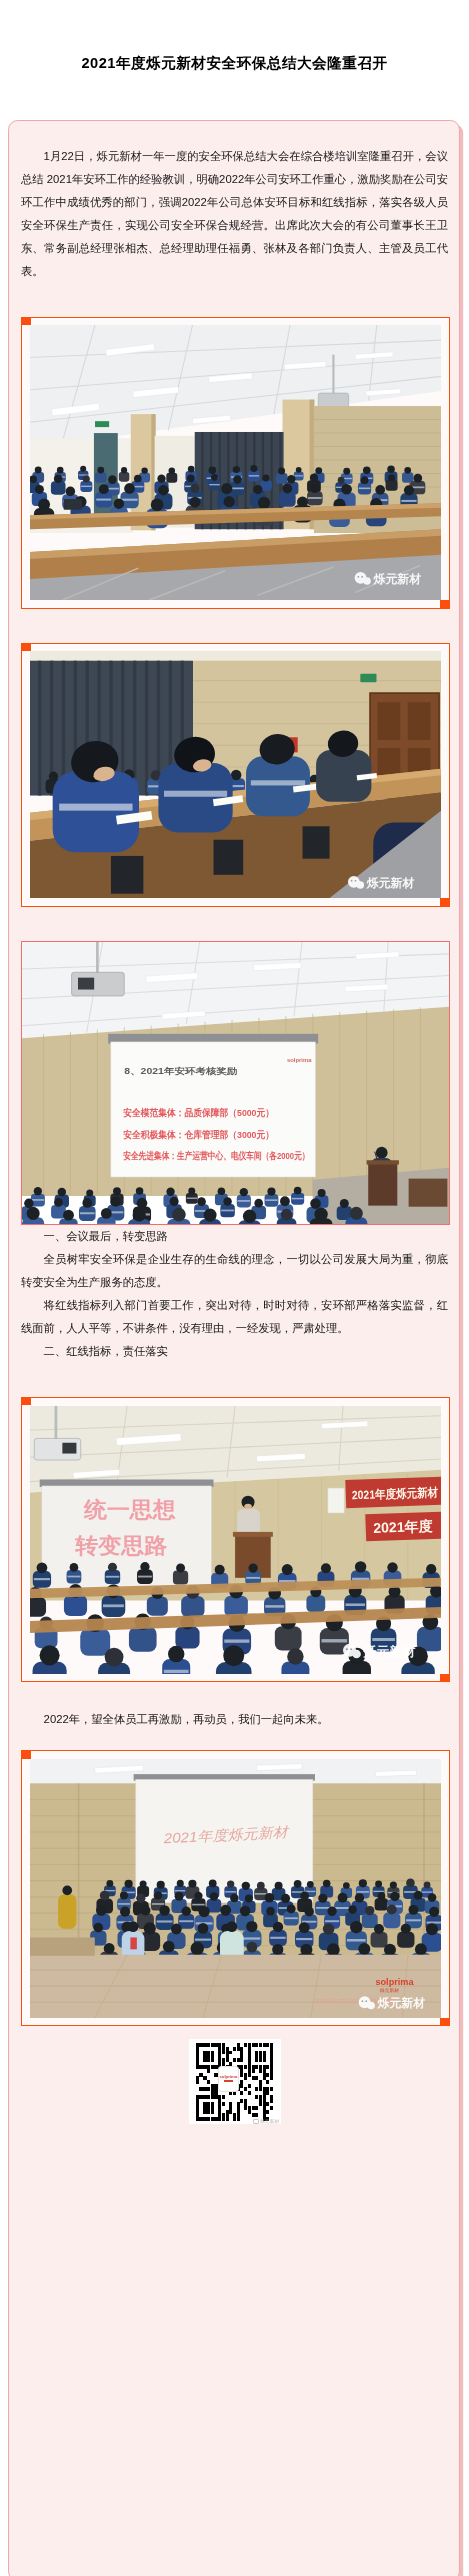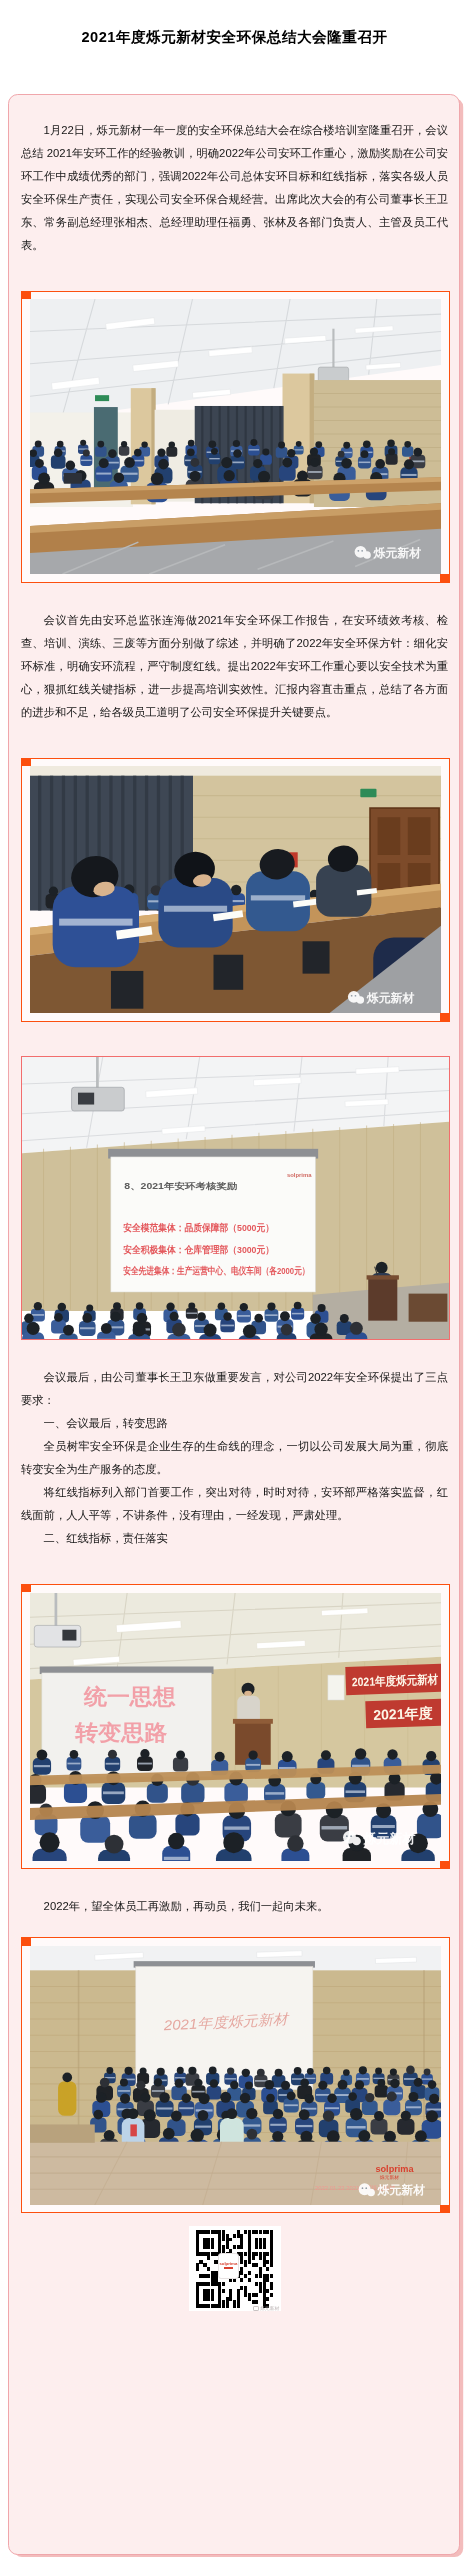--- a/index.html
+++ b/index.html
@@ -1,21 +1,21 @@
 <!DOCTYPE html>
 <html style="font-size:8.6px"><head>
 <meta charset="utf-8">
 <style>
   html,body{margin:0;padding:0;}
   body{
     width:469px;height:2576px;background:#ffffff;position:relative;overflow:hidden;
     font-family:"Liberation Sans","DejaVu Sans",sans-serif;
   }
   .page-title{
-    margin:0;padding-top:27px;height:21.6px;line-height:21.6px;
+    margin:0;padding-top:53px;height:21.6px;line-height:21.6px;
     text-align:center;font-size:14.6px;font-weight:700;color:#000;letter-spacing:0.5px;
   }
   .content-card{
     box-sizing:border-box;width:452px;height:2461px;margin:45px 0 0 8px;
     background:#fdeeee;border:1.1px solid #f0a6ab;border-radius:9.7px;
     box-shadow:4.3px 3.2px 0 -1.1px #f3bcbc;
     padding:24px 10.8px 38px 12px;overflow:hidden;
   }
   .para{
     width:427px;margin:0;font-size:11.3px;line-height:23px;color:#161616;
@@ -371,21 +371,20 @@
       <g opacity="0.9">
         <circle cx="610" cy="468" r="11" fill="#ffffff"></circle>
         <circle cx="622" cy="474" r="7" fill="#ffffff"></circle>
         <circle cx="606" cy="466" r="1.6" fill="#8d9aa6"></circle>
           <circle cx="613" cy="466" r="1.6" fill="#8d9aa6"></circle>
         <text x="634" y="477" font-size="22" font-weight="700" fill="#ffffff">烁元新材</text>
       </g>
     </svg>
   </figure>
 
-  <p class="para mt-para">会议首先由安环总监张连海做2021年安全环保工作报告，在安环绩效考核、检查、培训、演练、三废等方面分别做了综述，并明确了2022年安全环保方针：细化安环标准，明确安环流程，严守制度红线。提出2022年安环工作重心要以安全技术为重心，狠抓红线关键指标，进一步提高培训实效性。汇报内容直击重点，总结了各方面的进步和不足，给各级员工道明了公司安全环保提升关键要点。</p>
 
   <figure class="photo-frame mt-photo">
     <svg class="scene" style="height:247px" viewBox="0 0 763 458" preserveAspectRatio="none">
       <rect x="0" y="0" width="763" height="40" fill="#efeade"></rect>
       <g>
         <rect x="0" y="18" width="302" height="250" fill="#3e4754"></rect>
         <path d="M18,18 V268 M40,18 V268 M62,18 V268 M84,18 V268 M106,18 V268 M128,18 V268 M150,18 V268 M172,18 V268 M194,18 V268 M216,18 V268 M238,18 V268 M260,18 V268 M282,18 V268" stroke="#323a45" stroke-width="6"></path>
       </g>
       <g>
         <rect x="302" y="18" width="461" height="252" fill="#d3c49e"></rect>
@@ -705,21 +704,20 @@
           </g>
           <g>
             <rect x="600.5639055211129" y="509.4300100767864" width="40.781485321366226" height="37.18311896948097" rx="10.795099055655765" fill="#2c4f92"></rect>
             <rect x="602.9628164223698" y="525.0229309349559" width="35.98366351885255" height="4.797821802513673" fill="#c9d4e4" opacity="0.7"></rect>
             <circle cx="620.9546481817961" cy="502.2332773730159" r="11.994554506284183" fill="#2d3036"></circle>
           </g>
         </g>
     </svg>
   </figure>
 
-  <p class="para mt-para">会议最后，由公司董事长王卫东做重要发言，对公司2022年安全环保提出了三点要求：</p>
   <p class="para">一、会议最后，转变思路</p>
   <p class="para">全员树牢安全环保是企业生存的生命线的理念，一切以公司发展大局为重，彻底转变安全为生产服务的态度。</p>
   <p class="para">将红线指标列入部门首要工作，突出对待，时时对待，安环部严格落实监督，红线面前，人人平等，不讲条件，没有理由，一经发现，严肃处理。</p>
   <p class="para">二、红线指标，责任落实</p>
 
   <figure class="photo-frame mt-photo">
     <svg class="scene" style="height:268px" viewBox="0 0 763 496" preserveAspectRatio="none">
       <g>
         <polygon points="0,0 763,0 763,118 0,160" fill="#eceade"></polygon>
         <path d="M0,45 L763,18 M0,95 L763,58 M0,140 L763,98 M180,0 L160,150 M380,0 L365,132 M580,0 L572,120" stroke="#d8d4c4" stroke-width="2" fill="none"></path>

